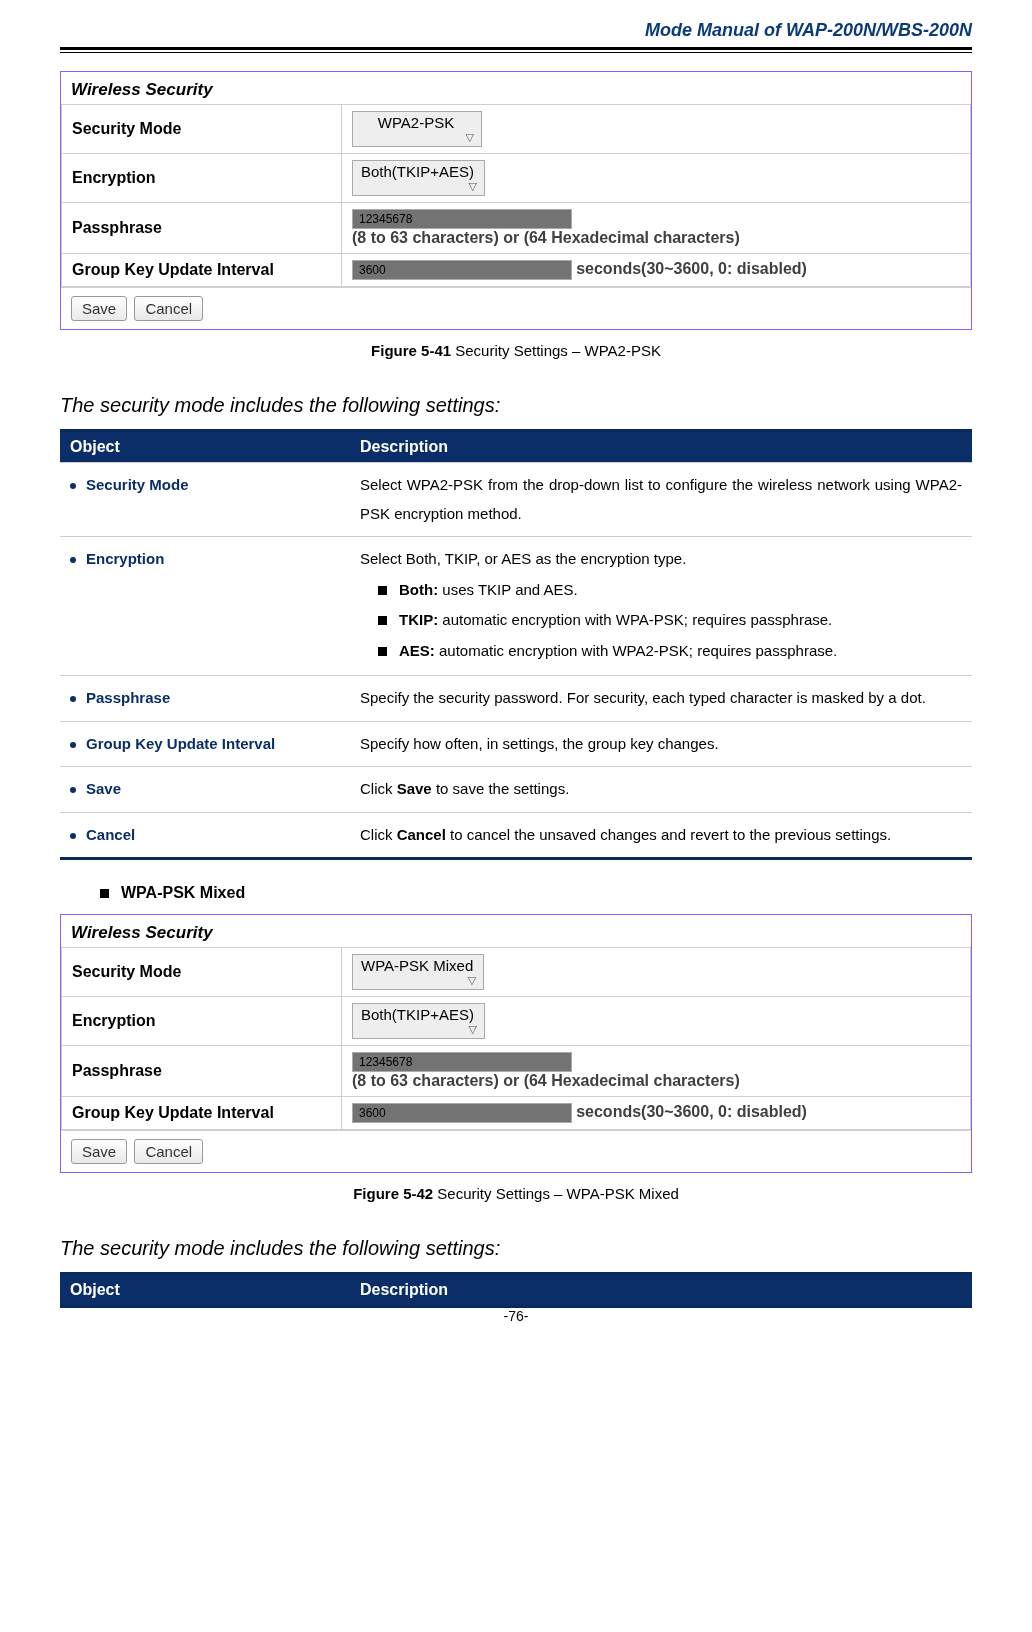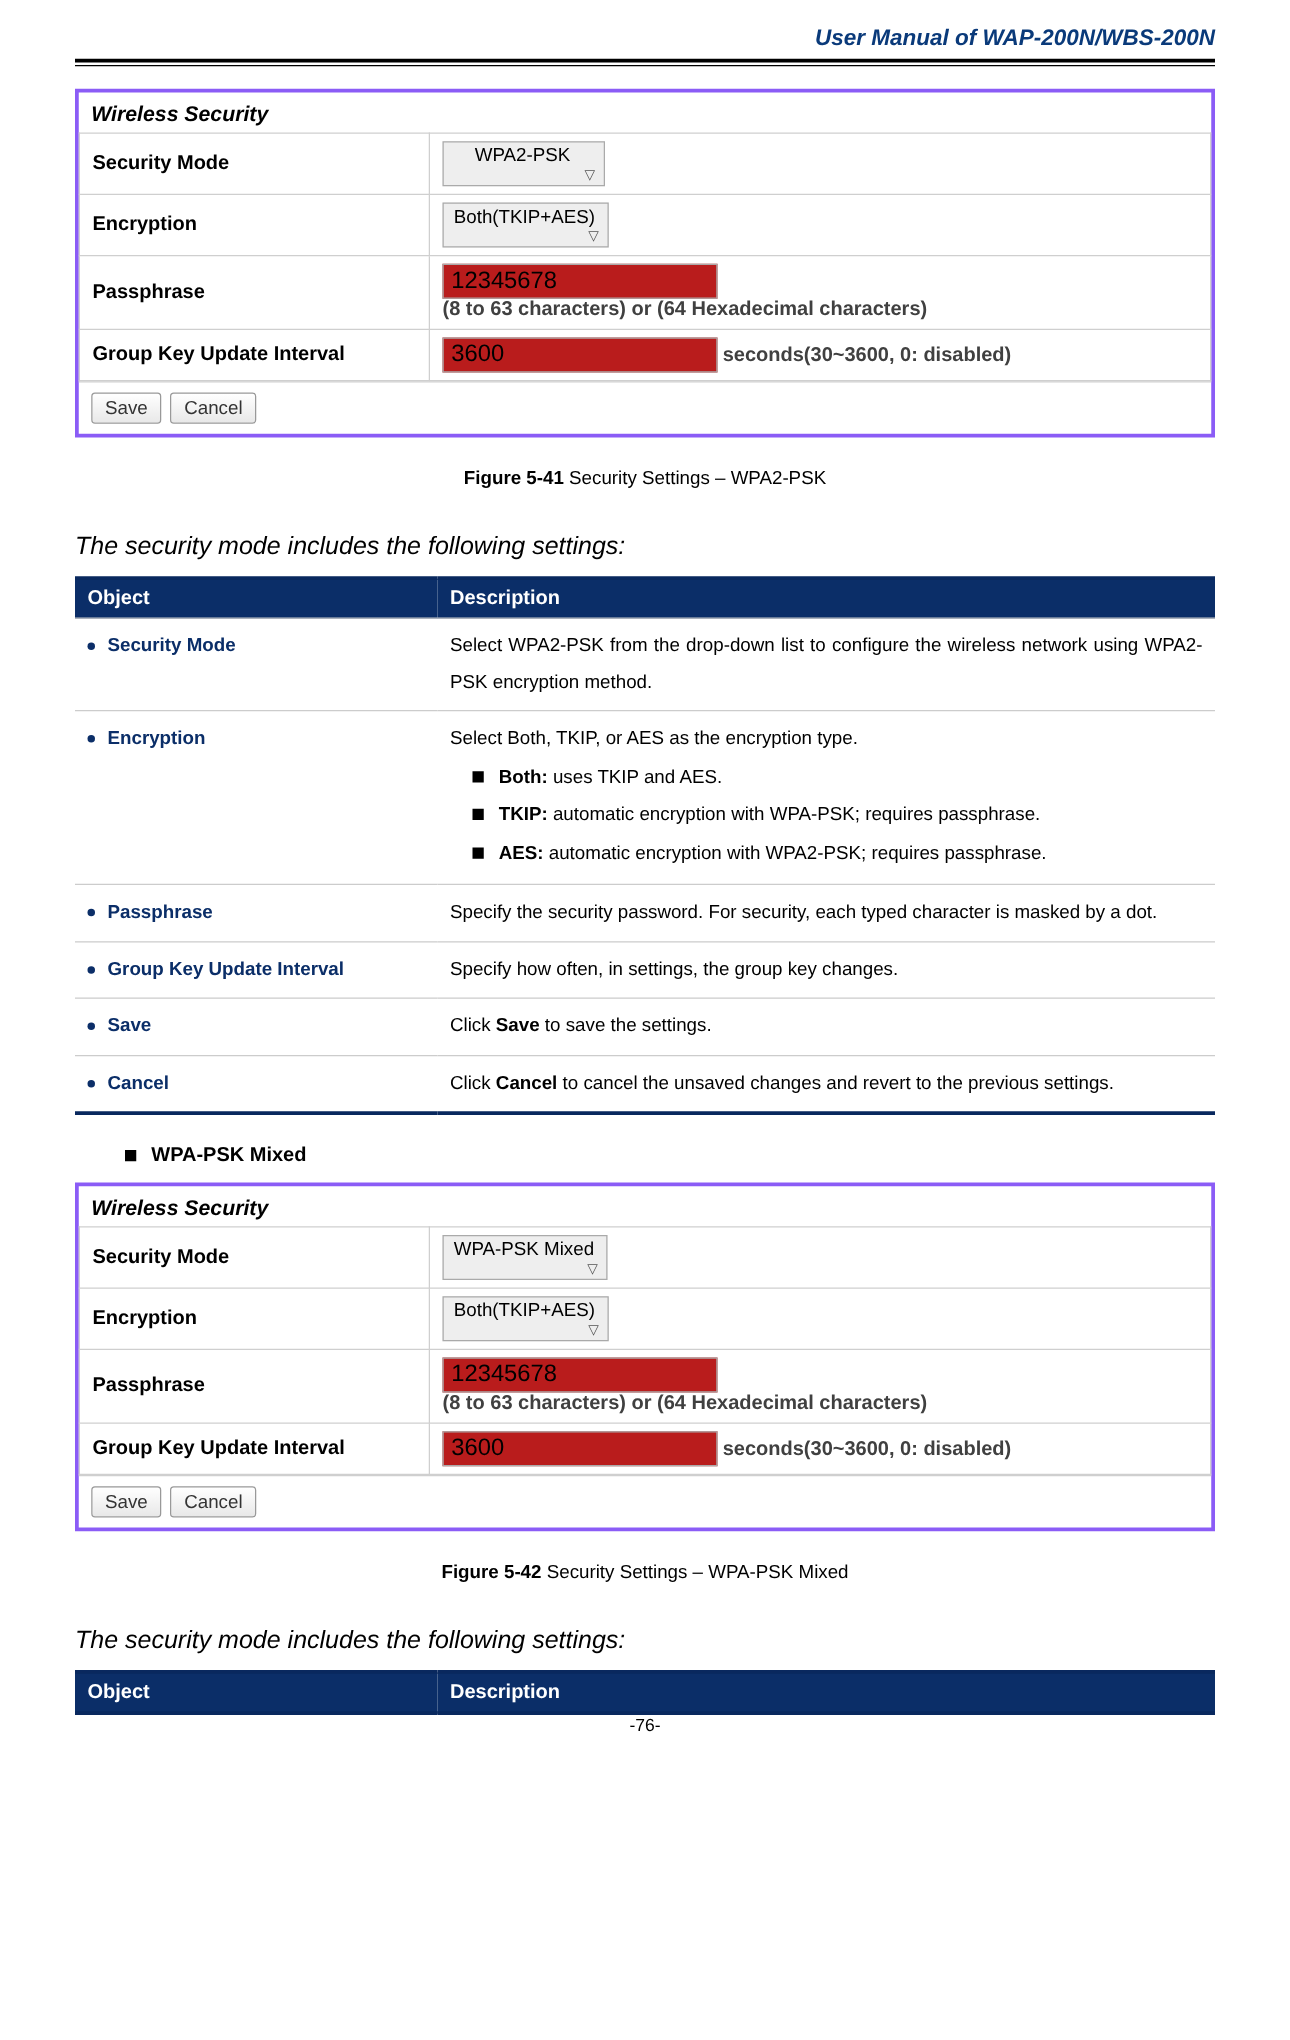--- a/index.html
+++ b/index.html
@@ -18,23 +18,23 @@
       font-size: 18px;
       padding-bottom: 6px;
     }
     .header-divider {
       border-top: 3px solid #000;
       border-bottom: 1px solid #000;
       height: 6px;
       margin-bottom: 18px;
     }
     .panel {
-      border: 3px solid #8b5cf6;
+      border: 1px solid #8b5cf6;
       background: #fff;
-      margin-bottom: 24px;
+      margin-bottom: 12px;
     }
     .panel-title {
       font-weight: bold;
       font-style: italic;
       color: #000;
       padding: 8px 10px 4px 10px;
       font-size: 17px;
     }
     .panel table {
       width: 100%;
@@ -59,23 +59,23 @@
       padding: 2px 4px;
       font-size: 15px;
       min-width: 130px;
       flex-direction: column;
     }
     .dropdown .txt { padding: 0 6px 0 4px; }
     .dropdown .chev { color: #555; font-size: 11px; margin-left: auto; padding: 0 3px;}
     .textinput {
       display: inline-block;
       border: 1px solid #aaa;
-      background: #b91c1c;
+      background: #737373;
       padding: 2px 6px;
-      font-size: 19px;
+      font-size: 12px;
       min-width: 220px;
     }
     .hint {
       font-weight: bold;
       font-size: 16px;
       color: #404040;
     }
     .btn-row {
       padding: 8px 10px;
       border-top: 1px solid #cfcfcf;
@@ -168,21 +168,21 @@
       text-align: left;
       font-weight: bold;
       padding: 6px 10px;
       font-size: 16px;
     }
     .desc-table-empty th.obj { width: 290px; }
   </style>
 </head>
 <body>
 
-<div class="header-title">User Manual of WAP-200N/WBS-200N</div>
+<div class="header-title">Mode Manual of WAP-200N/WBS-200N</div>
 <div class="header-divider"></div>
 
 <div class="panel">
   <div class="panel-title">Wireless Security</div>
   <table>
     <tbody>
         <tr>
       <td class="label">Security Mode</td>
       <td>
         <span class="dropdown">

